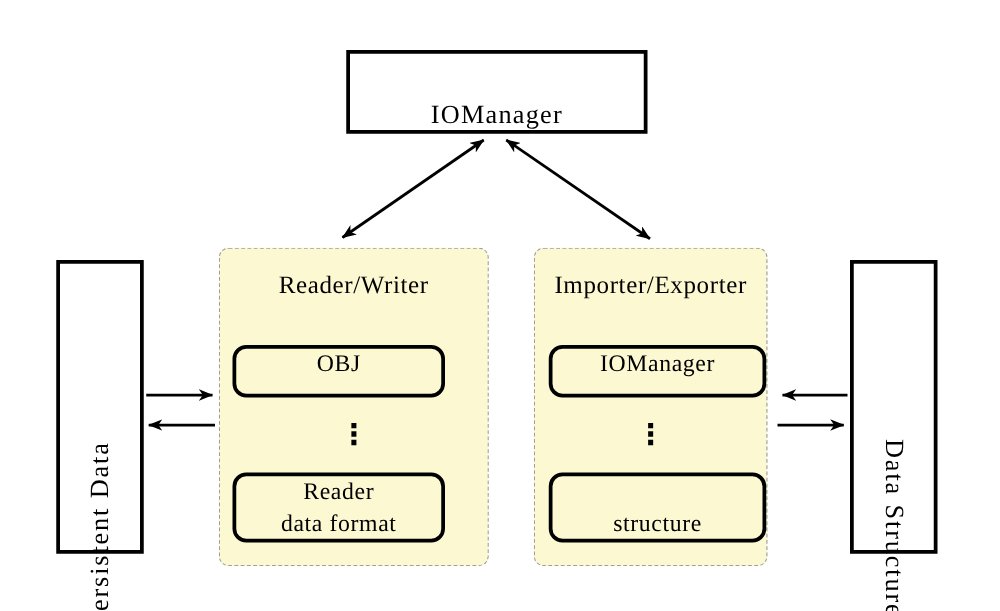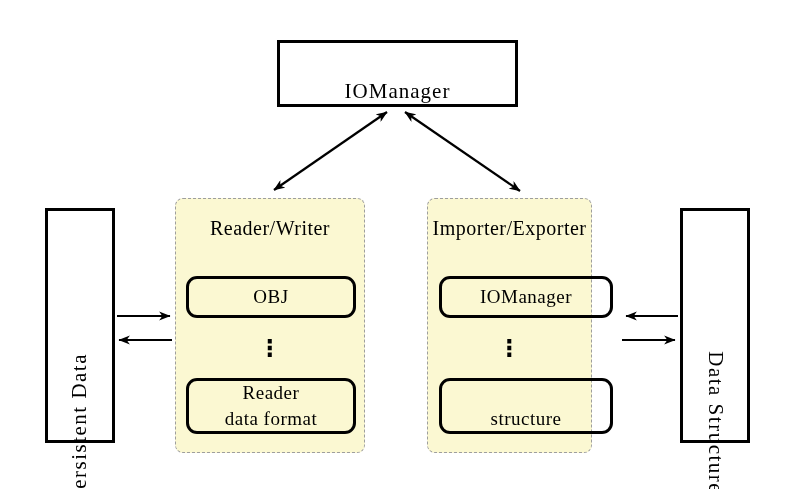--- a/index.html
+++ b/index.html
@@ -56,39 +56,39 @@
   
   .group {
     position: absolute;
     box-sizing: border-box;
     top: 198px;
     height: 255px;
     background: var(--group_fill, #fbf8d2);
     border: 1.6px dashed var(--group_border, #9e9e9e);
     border-radius: 8px;
   }
-  .group-rw { left: 175px; width: 190px; }
-  .group-ie { left: 427px; width: 165px; padding-left: 24px; }
+  .group-rw { left: 175px; width: 216px; }
+  .group-ie { left: 427px; width: 187px; padding-left: 24px; }
   .group-title {
     position: absolute;
     top: 18px;
     left: 0;
     width: 100%;
     text-align: center;
     font-size: 20px;
     letter-spacing: 0.5px;
   }
   .inner-node {
     position: absolute;
     box-sizing: border-box;
     background: transparent;
     border: 3px solid var(--box_border, #000000);
     border-radius: 11px;
     display: flex;
-    align-items: center;
+    align-items: flex-start;
     justify-content: center;
     text-align: center;
     font-size: 19px;
     line-height: 26px;
     letter-spacing: 0.5px;
   }
   .inner-top    { top: 77px;  height: 42px; }
   .inner-bottom { top: 179px; height: 56px; }
   .group-rw .inner-node { left: 10px; width: 170px; }
   .group-ie .inner-node { left: 11px; width: 174px; }

